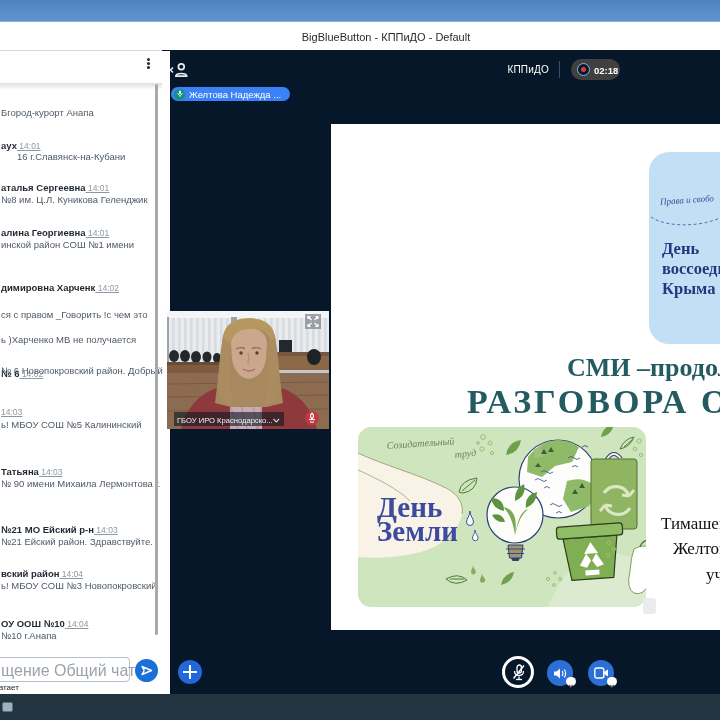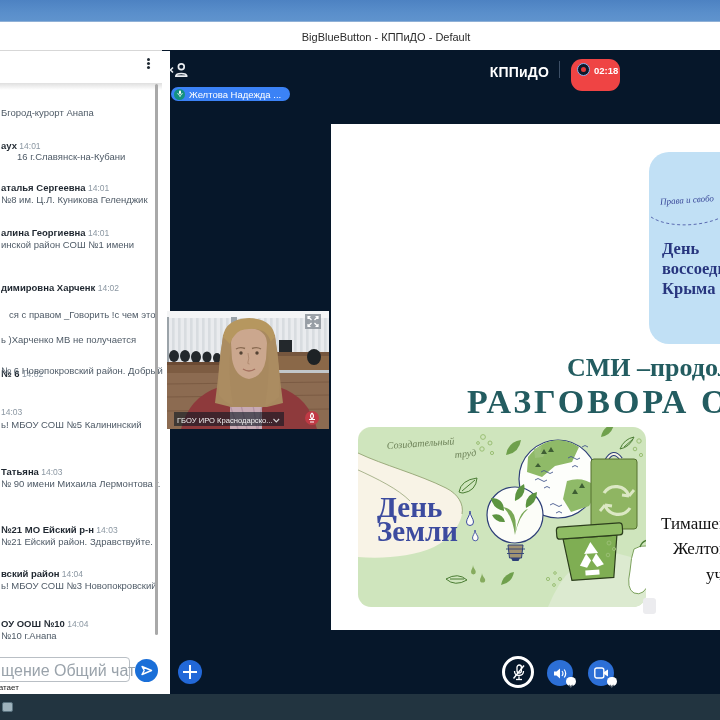--- a/index.html
+++ b/index.html
@@ -30,21 +30,21 @@
   <div class="abs nw msg" style="left:1px;top:100px;margin-left:16px;">16 г.Славянск-на-Кубани</div>
 
   <div class="abs nw" style="left:1px;top:126px;"><span class="nm">аталья Сергеевна</span><span class="tm"> 14:01</span></div>
   <div class="abs nw msg" style="left:1px;top:143px;">№8 им. Ц.Л. Куникова Геленджик</div>
 
   <div class="abs nw" style="left:1px;top:171px;"><span class="nm">алина Георгиевна</span><span class="tm"> 14:01</span></div>
   <div class="abs nw msg" style="left:1px;top:188px;">инской район СОШ №1 имени</div>
 
   <div class="abs nw" style="left:1px;top:226px;"><span class="nm">димировна Харченк</span><span class="tm"> 14:02</span></div>
   <div class="abs nw msg" style="left:1px;top:243px;margin-top:40px;">ь )Харченко МВ не получается</div>
-  <div class="abs nw msg" style="left:1px;top:258px;padding-left:8px;">ся с правом _Говорить !с чем это</div>
+  <div class="abs nw msg" style="left:1px;top:258px;">ся с правом _Говорить !с чем это</div>
 
   <div class="abs nw" style="left:1px;top:312px;"><span class="nm">№ 6</span><span class="tm"> 14:02</span></div>
   <div class="abs nw msg" style="left:1px;top:314px;">№ 6 Новопокровский район. Добрый</div>
 
   <div class="abs nw" style="left:1px;top:350px;"><span class="tm">14:03</span></div>
   <div class="abs nw msg" style="left:1px;top:368px;">ь! МБОУ СОШ №5 Калининский</div>
 
   <div class="abs nw" style="left:1px;top:410px;"><span class="nm">Татьяна</span><span class="tm"> 14:03</span></div>
   <div class="abs nw msg" style="left:1px;top:427px;">№ 90 имени Михаила Лермонтова г.</div>
 
@@ -69,23 +69,23 @@
   <div class="abs nw" style="left:-14px;top:632px;font-size:8px;color:#222;">печатает</div>
 </div>
 
 <div class="abs" style="left:169px;top:62px;">
   <svg width="22" height="17" viewBox="0 0 22 17">
     <path d="M4 5.5 L1.5 8 L4 10.5" stroke="#e8ecf0" stroke-width="1.6" fill="none"></path>
     <circle cx="12.3" cy="4.8" r="2.9" fill="none" stroke="#e8ecf0" stroke-width="1.7"></circle>
     <path d="M6.8 14.2 C7.2 10.6 17.4 10.6 17.8 14.2 Z" fill="none" stroke="#e8ecf0" stroke-width="1.7" stroke-linejoin="round"></path>
   </svg>
 </div>
-<div class="abs nw" style="left:549px;top:64px;transform:translateX(-100%);font-size:14px;font-weight:bold;color:#fff;letter-spacing:.2px;text-align:right;">КППиДО</div>
+<div class="abs nw" style="left:549px;top:64px;transform:translateX(-100%);font-size:10px;font-weight:normal;color:#fff;letter-spacing:.2px;text-align:right;">КППиДО</div>
 <div class="abs" style="left:559px;top:61px;width:1px;height:17px;background:#3c4f66;"></div>
-<div class="abs" style="left:571px;top:59px;width:49px;height:32px;border-radius:11px;background:#ef4444;">
+<div class="abs" style="left:571px;top:59px;width:49px;height:21px;border-radius:11px;background:#404040;">
   <div class="abs" style="left:5.5px;top:4px;width:13px;height:13px;border-radius:50%;background:#0a1a2c;border:1px solid #89b2ef;box-sizing:border-box;"></div>
   <div class="abs" style="left:9.5px;top:8px;width:5px;height:5px;border-radius:50%;background:#e03a3a;"></div>
   <div class="abs nw" style="left:23px;top:5.5px;font-size:9.5px;font-weight:bold;color:#fff;">02:18</div>
 </div>
 
 <div class="abs" style="left:171px;top:87px;width:119px;height:14px;border-radius:7px;background:#3b82f6;">
   <div class="abs" style="left:3px;top:1.5px;width:11px;height:11px;border-radius:50%;background:#139180;"></div>
   <svg class="abs" style="left:5.5px;top:3px;" width="6" height="8" viewBox="0 0 6 8">
     <rect x="2" y="0.5" width="2" height="3.6" rx="1" fill="#fff"></rect>
     <path d="M0.8 3 C0.8 6 5.2 6 5.2 3" stroke="#fff" stroke-width="0.8" fill="none"></path>
@@ -349,15 +349,15 @@
   <svg width="9.5" height="9.5" viewBox="0 0 9.5 9.5">
       <path d="M2.9 3.9 L4.75 6 L6.6 3.9" stroke="#5a6570" stroke-width="1.2" fill="none"></path>
     </svg>
 </div>
 
 <div class="abs" style="left:0;top:694px;width:720px;height:26px;background:#223440;"></div>
 <div class="abs" style="left:2px;top:702px;width:11px;height:10px;background:#9fb3bd;border-radius:2px;border:1px solid #5a7380;box-sizing:border-box;"></div>
 
 <style>
   .nm{font-size:9.5px;font-weight:bold;color:#1f2730;}
-  .tm{font-size:8.5px;color:#8b97a2;}
+  .tm{font-size:8.5px;color:#8b97a2;text-decoration:underline;}
   .msg{font-size:9.5px;color:#4e5a66;}
 </style>
 
 </body></html>

